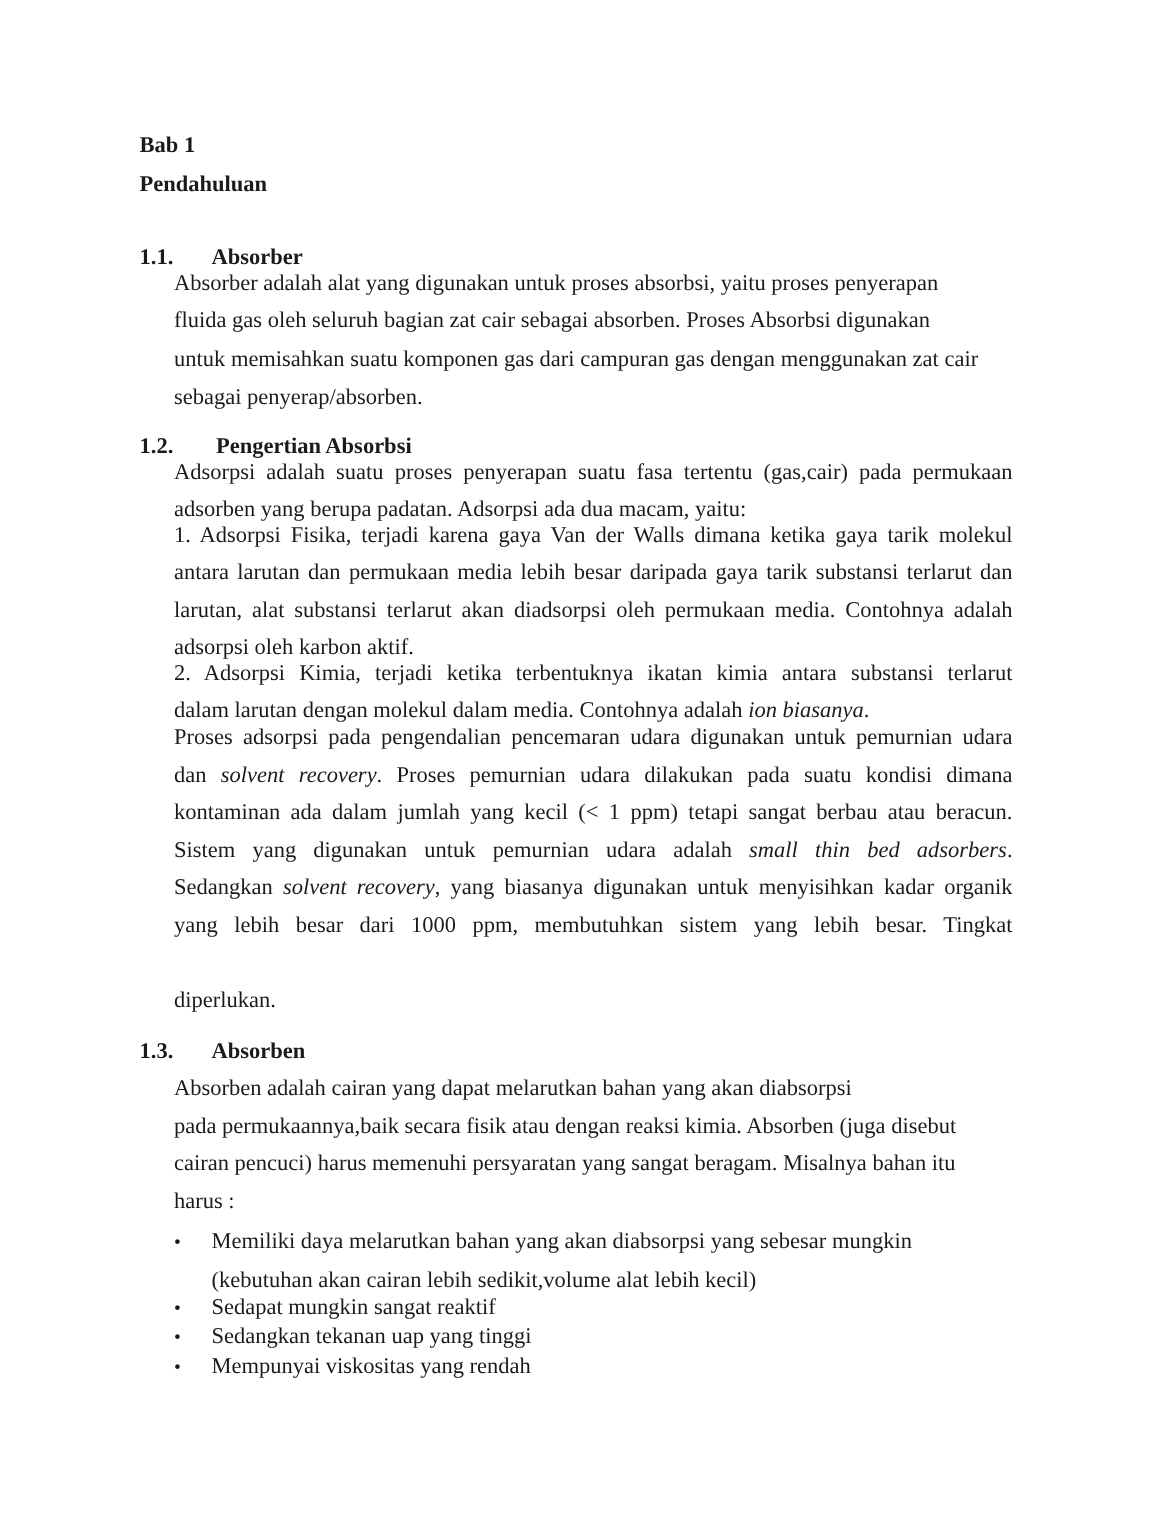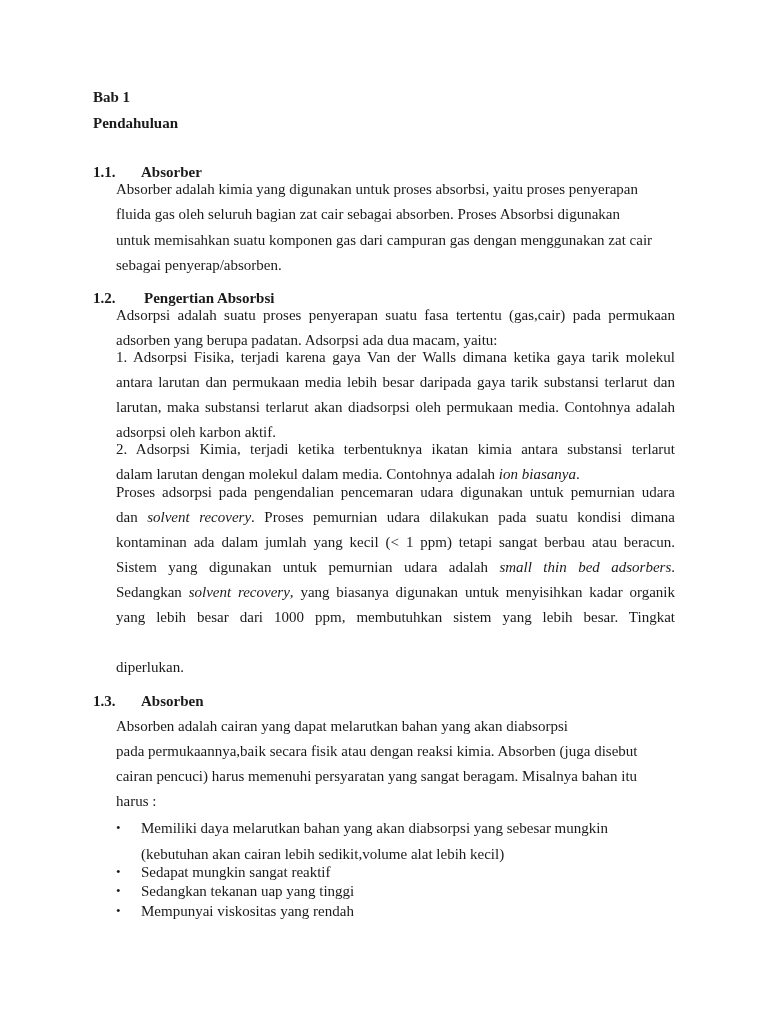--- a/index.html
+++ b/index.html
@@ -19,32 +19,32 @@
 </head>
 <body>
 
 <div class="page">
 
   <div class="ln b" style="left:93px; top:89px;">Bab 1</div>
   <div class="ln b" style="left:93px; top:115px;">Pendahuluan</div>
 
   <div class="ln b num" style="top:164px;">1.1.</div>
   <div class="ln b title" style="top:164px;">Absorber</div>
-  <div class="ln body-l" style="top:181px;">Absorber adalah kimia yang digunakan untuk proses absorbsi, yaitu proses penyerapan</div>
+  <div class="ln body-l" style="top:181px;">Absorber adalah alat yang digunakan untuk proses absorbsi, yaitu proses penyerapan</div>
   <div class="ln body-l" style="top:232px;">untuk memisahkan suatu komponen gas dari campuran gas dengan menggunakan zat cair</div>
   <div class="ln body-l" style="top:206px;">fluida gas oleh seluruh bagian zat cair sebagai absorben. Proses Absorbsi digunakan</div>
   <div class="ln body-l" style="top:257px;">sebagai penyerap/absorben.</div>
 
   <div class="ln b num" style="top:290px;">1.2.</div>
   <div class="ln b" style="left:144px; top:290px;">Pengertian Absorbsi</div>
   <div class="ln body-l just" style="top:307px;">Adsorpsi adalah suatu proses penyerapan suatu fasa tertentu (gas,cair) pada permukaan</div>
   <div class="ln body-l" style="top:332px;">adsorben yang berupa padatan. Adsorpsi ada dua macam, yaitu:</div>
   <div class="ln body-l just" style="top:349px;">1. Adsorpsi Fisika, terjadi karena gaya Van der Walls dimana ketika gaya tarik molekul</div>
   <div class="ln body-l just" style="top:374px;">antara larutan dan permukaan media lebih besar daripada gaya tarik substansi terlarut dan</div>
-  <div class="ln body-l just" style="top:399px;">larutan, maka substansi terlarut akan diadsorpsi oleh permukaan media. Contohnya adalah</div>
+  <div class="ln body-l just" style="top:399px;">larutan, alat substansi terlarut akan diadsorpsi oleh permukaan media. Contohnya adalah</div>
   <div class="ln body-l" style="top:424px;">adsorpsi oleh karbon aktif.</div>
   <div class="ln body-l just" style="top:441px;">2. Adsorpsi Kimia, terjadi ketika terbentuknya ikatan kimia antara substansi terlarut</div>
   <div class="ln body-l" style="top:466px;"><span>dalam larutan dengan molekul dalam media. Contohnya adalah </span><i>ion biasanya</i><span>.</span></div>
   <div class="ln body-l just" style="top:484px;">Proses adsorpsi pada pengendalian pencemaran udara digunakan untuk pemurnian udara</div>
   <div class="ln body-l just" style="top:509px;"><span>dan </span><i>solvent recovery</i><span>. Proses pemurnian udara dilakukan pada suatu kondisi dimana</span></div>
   <div class="ln body-l just" style="top:534px;">kontaminan ada dalam jumlah yang kecil (&lt; 1 ppm) tetapi sangat berbau atau beracun.</div>
   <div class="ln body-l just" style="top:559px;"><span>Sistem yang digunakan untuk pemurnian udara adalah </span><i>small thin bed adsorbers</i><span>.</span></div>
   <div class="ln body-l just" style="top:584px;"><span>Sedangkan </span><i>solvent recovery</i><span>, yang biasanya digunakan untuk menyisihkan kadar organik</span></div>
   <div class="ln body-l just" style="top:609px;">yang lebih besar dari 1000 ppm, membutuhkan sistem yang lebih besar. Tingkat</div>
   <div class="ln body-l" style="top:659px;">diperlukan.</div>

